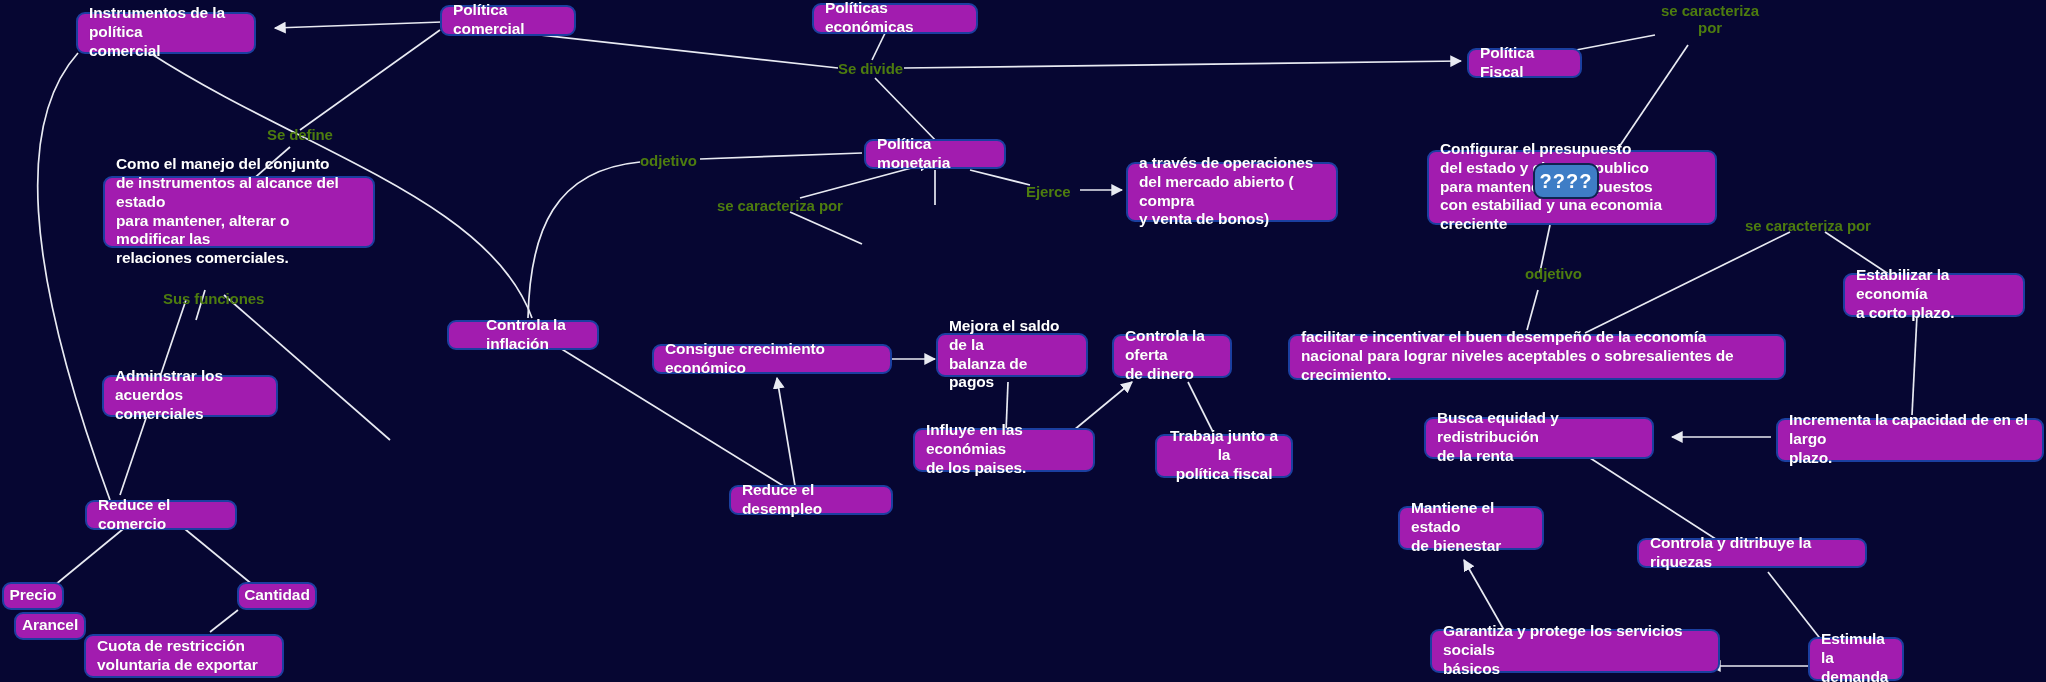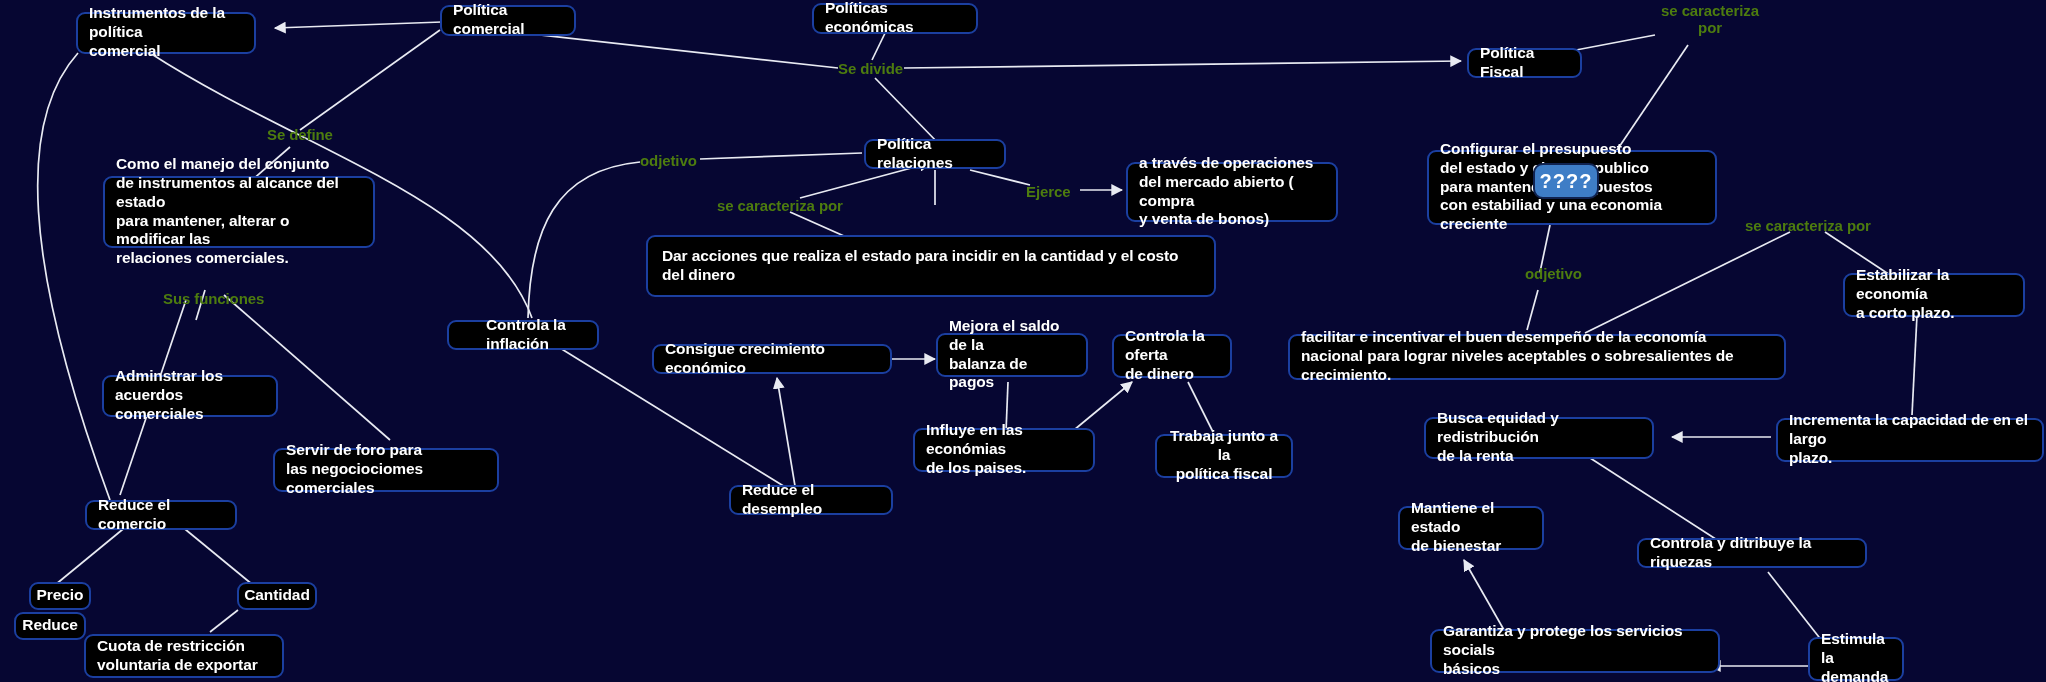--- a/index.html
+++ b/index.html
@@ -19,21 +19,21 @@
   #edges{
     position:absolute;
     left:0; top:0;
     width:2046px;
     height:682px;
     pointer-events:none;
   }
   .node{
     position:absolute;
     box-sizing:border-box;
-    background:#000000;
+    background:#a21caf;
     color:#ffffff;
     border-radius:9px;
     border:2px solid #1b3fa0;
     font-weight:bold;
     font-size:15.5px;
     line-height:1.22;
     padding:7px 11px 8px 11px;
     display:flex;
     flex-direction:column;
     justify-content:center;
@@ -164,46 +164,43 @@
 
   <div class="node" style="left:812px; top:3px; width:166px; height:31px; align-items:center;">Políticas económicas</div>
 
   <div class="node" style="left:1467px; top:48px; width:115px; height:30px; align-items:center;">Política Fiscal</div>
 
   <div class="node" style="left:103px; top:176px; width:272px; height:72px;">Como el manejo del conjunto
 de  instrumentos al alcance del estado
 para mantener, alterar o modificar las
 relaciones comerciales.</div>
 
-  <div class="node" style="left:864px; top:139px; width:142px; height:30px; align-items:center;">Política relaciones</div>
+  <div class="node" style="left:864px; top:139px; width:142px; height:30px; align-items:center;">Política monetaria</div>
 
   <div class="node" style="left:1126px; top:162px; width:212px; height:60px;">a través de operaciones
 del mercado abierto ( compra
 y venta de bonos)</div>
 
   <div class="node" style="left:1427px; top:150px; width:290px; height:75px;">Configurar el presupuesto
 del estado y el gasto publico
 para mantener los impuestos
 con estabiliad y una economia creciente</div>
 
-  <div class="node" style="left:646px; top:235px; width:570px; height:62px; align-items:flex-start; justify-content:center; padding-left:14px;">Dar  acciones que realiza el estado para incidir en la cantidad y el costo del dinero</div>
 
   <div class="node" style="left:1843px; top:273px; width:182px; height:44px;">Estabilizar la economía
 a corto plazo.</div>
 
   <div class="node" style="left:1288px; top:334px; width:498px; height:46px;">facilitar e incentivar el buen desempeño de la economía
 nacional para lograr niveles aceptables o sobresalientes de crecimiento.</div>
 
   <div class="node" style="left:447px; top:320px; width:152px; height:30px; align-items:center;padding-left:37px;">Controla la inflación</div>
 
   <div class="node" style="left:102px; top:375px; width:176px; height:42px;">Adminstrar los acuerdos
 comerciales</div>
 
-  <div class="node" style="left:273px; top:448px; width:226px; height:44px;">Servir de foro para
-las negociociomes comerciales</div>
 
   <div class="node" style="left:936px; top:333px; width:152px; height:44px;">Mejora el saldo de la
 balanza de pagos</div>
 
   <div class="node" style="left:652px; top:344px; width:240px; height:30px; align-items:center;">Consigue crecimiento económico</div>
 
   <div class="node" style="left:1112px; top:334px; width:120px; height:44px;">Controla la oferta
  de dinero</div>
 
   <div class="node" style="left:913px; top:428px; width:182px; height:44px;">Influye en las económias
@@ -226,23 +223,23 @@
   <div class="node" style="left:1637px; top:538px; width:230px; height:30px; align-items:center;">Controla y ditribuye la riquezas</div>
 
   <div class="node" style="left:1430px; top:629px; width:290px; height:44px;">Garantiza y protege los servicios socials
 básicos</div>
 
   <div class="node" style="left:1808px; top:637px; width:96px; height:44px;">Estimula
 la demanda</div>
 
   <div class="node" style="left:85px; top:500px; width:152px; height:30px; align-items:center;">Reduce el comercio</div>
 
-  <div class="node" style="left:2px; top:582px; width:62px; height:28px; align-items:center;margin-left:27px;">Precio</div>
-
-  <div class="node" style="left:14px; top:612px; width:72px; height:28px; align-items:center;">Reduce</div>
+  <div class="node" style="left:2px; top:582px; width:62px; height:28px; align-items:center;">Precio</div>
+
+  <div class="node" style="left:14px; top:612px; width:72px; height:28px; align-items:center;">Arancel</div>
 
   <div class="node" style="left:237px; top:582px; width:80px; height:28px; align-items:center;">Cantidad</div>
 
   <div class="node" style="left:84px; top:634px; width:200px; height:44px;">Cuota de restricción
 voluntaria de exportar</div>
 
   <div class="qmark" style="left:1533px; top:163px; width:62px; height:32px;">????</div>
 
   <div class="label" style="left:838px; top:60px;">Se divide</div>
 

